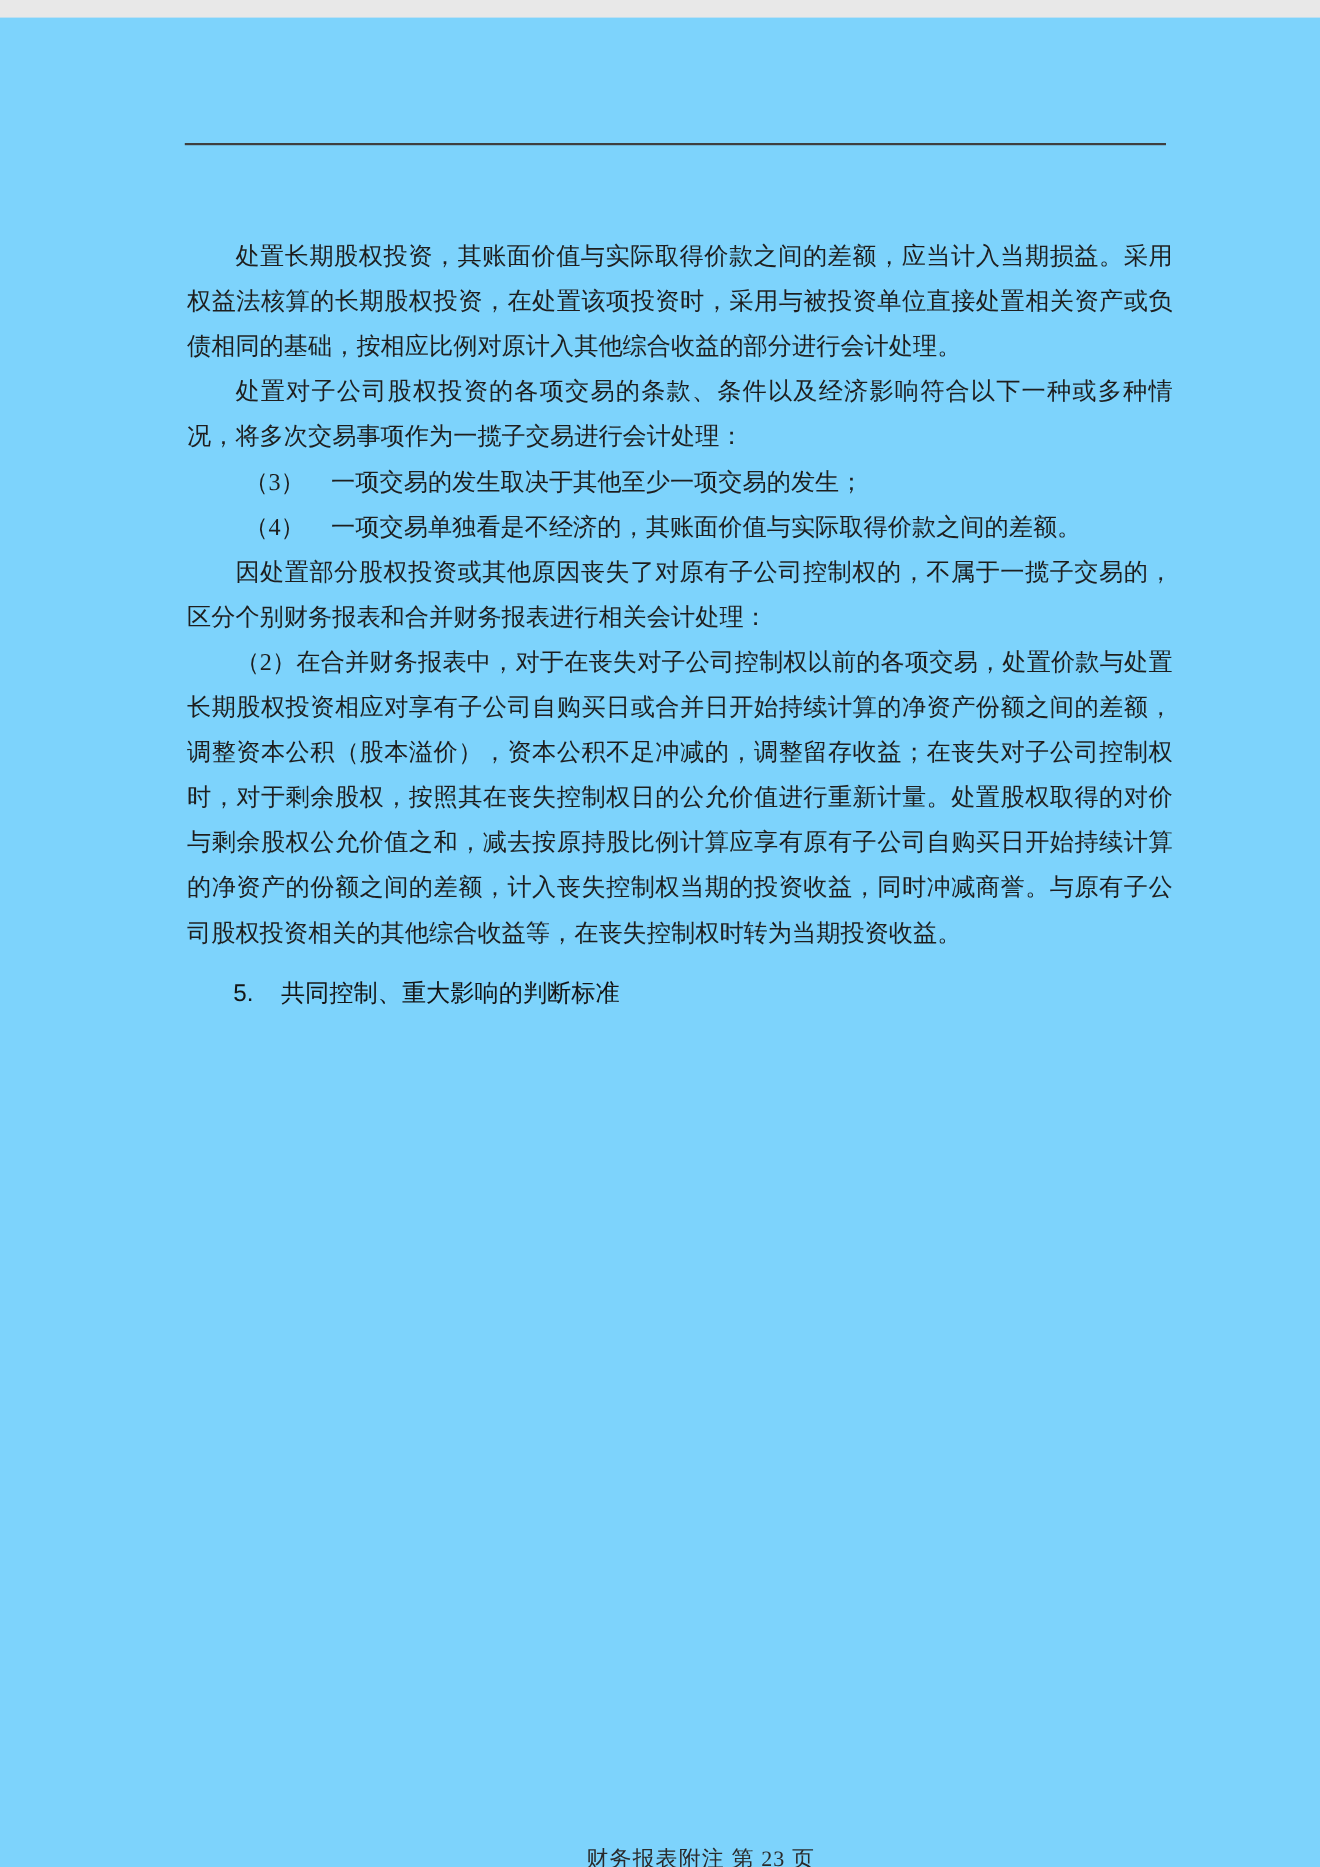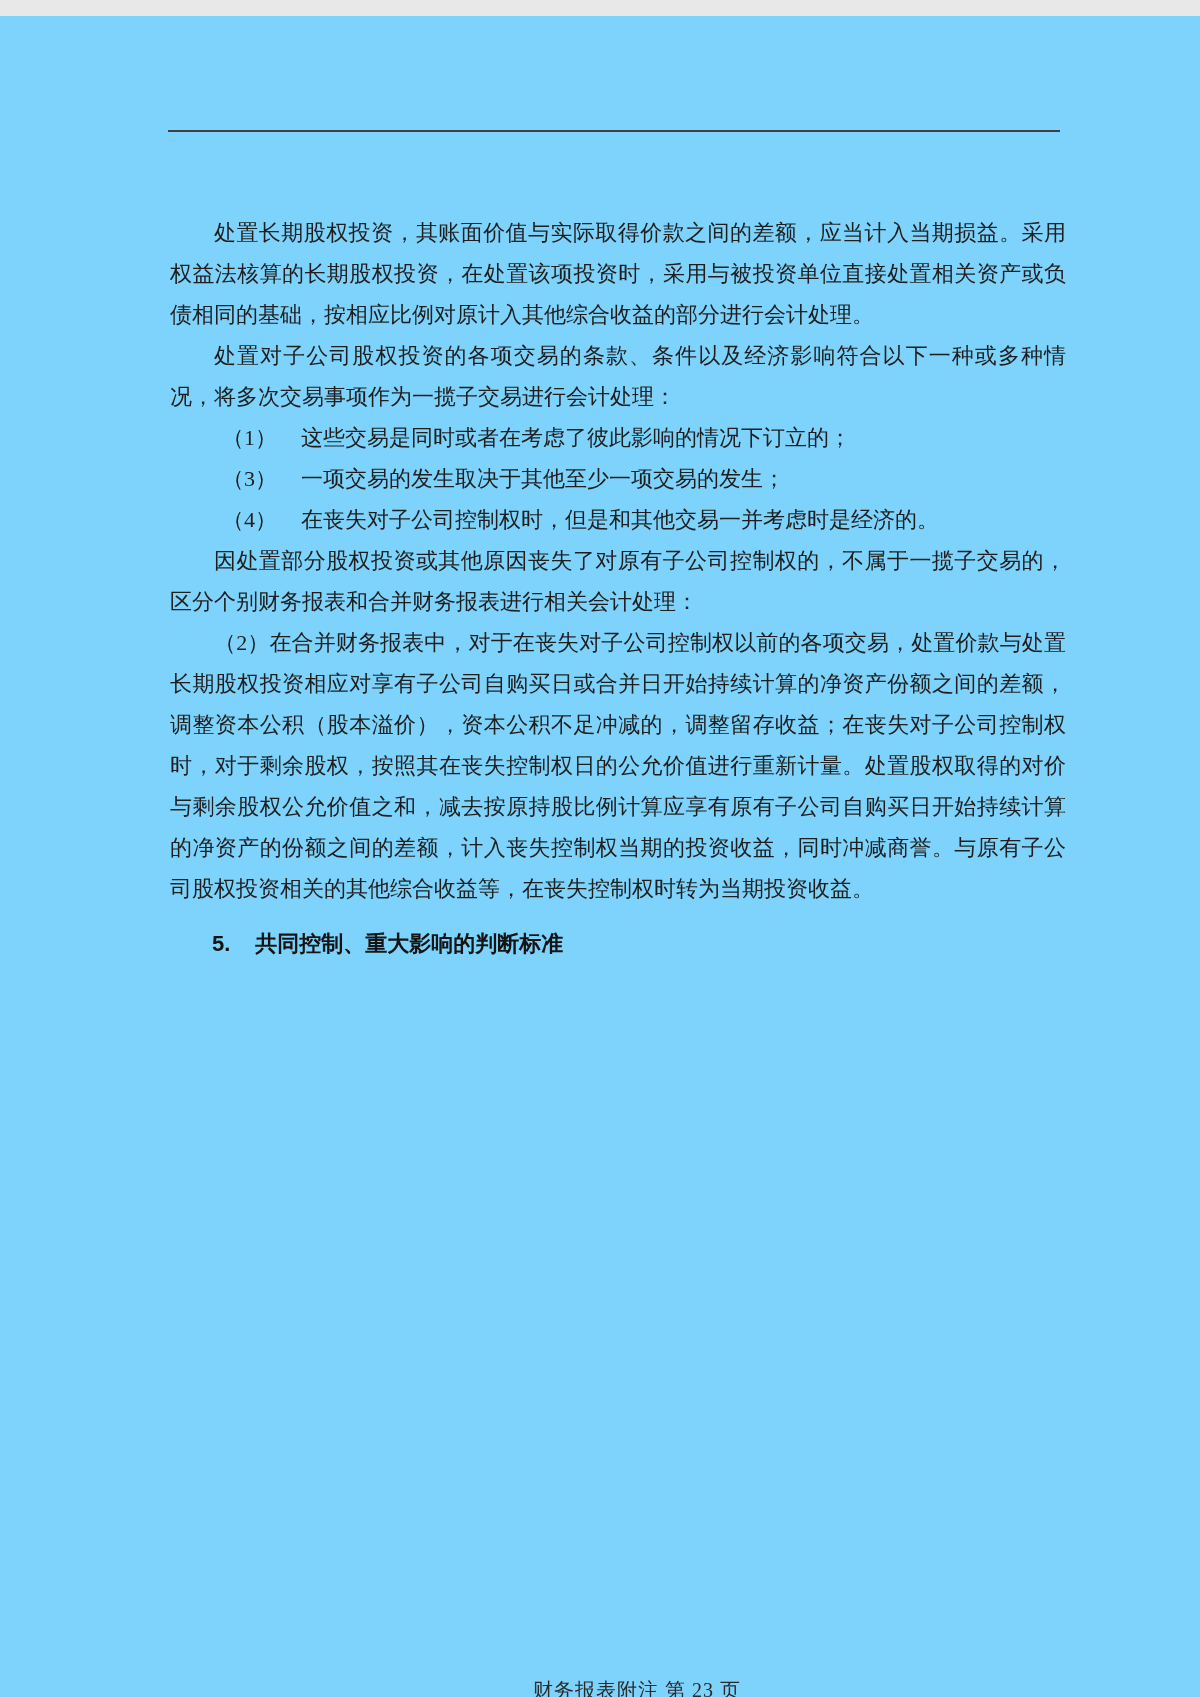--- a/index.html
+++ b/index.html
@@ -43,21 +43,21 @@
     margin: 0;
     padding-left: 52px;
   }
   .li-tab {
     display: inline-block;
     width: 24px;
   }
   .heading {
     margin-top: 14px;
     font-family: "Liberation Sans", "DejaVu Sans", sans-serif;
-    font-weight: bold;
+    font-weight: normal;
     padding-left: 42px;
     color: #141414;
   }
   .h-gap {
     display: inline-block;
     width: 25px;
   }
   .footer {
     position: absolute;
     left: 533px;
@@ -75,26 +75,25 @@
 <div class="page">
 
   <div class="header-rule"></div>
 
   <div class="content">
 
     <p class="para">处置长期股权投资，其账面价值与实际取得价款之间的差额，应当计入当期损益。采用权益法核算的长期股权投资，在处置该项投资时，采用与被投资单位直接处置相关资产或负债相同的基础，按相应比例对原计入其他综合收益的部分进行会计处理。</p>
 
     <p class="para">处置对子公司股权投资的各项交易的条款、条件以及经济影响符合以下一种或多种情况，将多次交易事项作为一揽子交易进行会计处理：</p>
 
-    <div class="list-item"><span>（1）</span><span class="li-tab"></span><span>这些交易是同时或者在考虑了彼此影响的情况下订立的；</span></div>
 
 
     <div class="list-item"><span>（3）</span><span class="li-tab"></span><span>一项交易的发生取决于其他至少一项交易的发生；</span></div>
 
-    <div class="list-item"><span>（4）</span><span class="li-tab"></span><span>在丧失对子公司控制权时，但是和其他交易一并考虑时是经济的。</span></div>
+    <div class="list-item"><span>（4）</span><span class="li-tab"></span><span>一项交易单独看是不经济的，其账面价值与实际取得价款之间的差额。</span></div>
 
     <p class="para">因处置部分股权投资或其他原因丧失了对原有子公司控制权的，不属于一揽子交易的，区分个别财务报表和合并财务报表进行相关会计处理：</p>
 
 
     <p class="para">（2）在合并财务报表中，对于在丧失对子公司控制权以前的各项交易，处置价款与处置长期股权投资相应对享有子公司自购买日或合并日开始持续计算的净资产份额之间的差额，调整资本公积（股本溢价），资本公积不足冲减的，调整留存收益；在丧失对子公司控制权时，对于剩余股权，按照其在丧失控制权日的公允价值进行重新计量。处置股权取得的对价与剩余股权公允价值之和，减去按原持股比例计算应享有原有子公司自购买日开始持续计算的净资产的份额之间的差额，计入丧失控制权当期的投资收益，同时冲减商誉。与原有子公司股权投资相关的其他综合收益等，在丧失控制权时转为当期投资收益。</p>
 
 
 
 
     <div class="heading"><span>5.</span><span class="h-gap"></span><span>共同控制、重大影响的判断标准</span></div>

